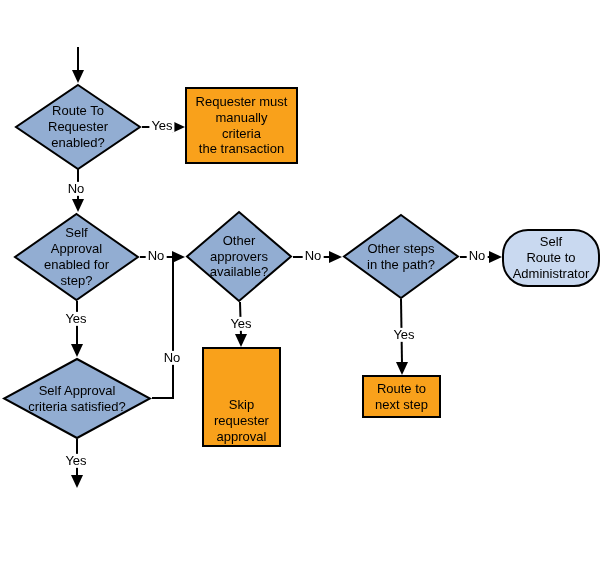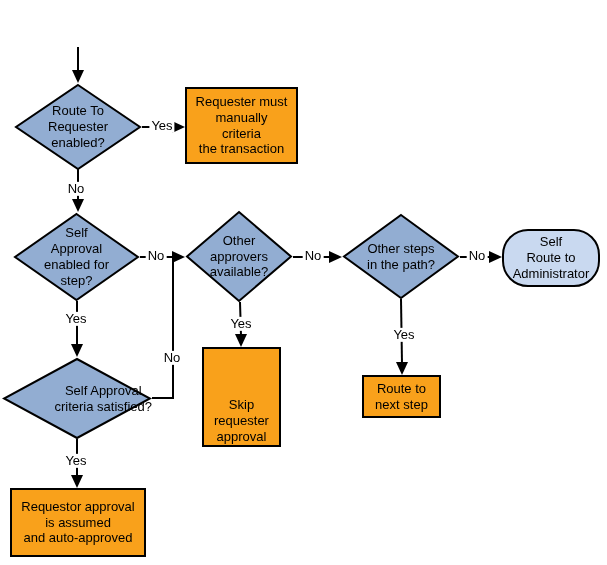--- a/index.html
+++ b/index.html
@@ -33,21 +33,21 @@
   
   #b-approval       { left:18px;  top:3px;   width:119px; height:45px; }
   #b-requester-must { left:185px; top:87px;  width:113px; height:77px; }
   #b-skip           { left:202px; top:347px; width:79px;  height:100px;align-items:flex-end; }
   #b-route-next     { left:362px; top:375px; width:79px;  height:43px; }
   #b-requestor      { left:10px;  top:488px; width:136px; height:69px; }
   #t-error          { left:502px; top:229px; width:98px;  height:58px; }
 
   #d-route     { left:14px;  top:83px;  width:128px; height:88px; }
   #d-self      { left:13px;  top:212px; width:127px; height:90px; }
-  #d-criteria  { left:2px;   top:357px; width:150px; height:83px;justify-content:flex-end; }
+  #d-criteria  { left:2px;   top:357px; width:150px; height:83px; }
   #d-approvers { left:185px; top:210px; width:108px; height:93px; }
   #d-steps     { left:342px; top:213px; width:118px; height:87px; }
 
   #l-route-yes     { left:162px; top:126px; }
   #l-route-no      { left:76px;  top:189px; }
   #l-self-no       { left:156px; top:256px; }
   #l-self-yes      { left:76px;  top:319px; }
   #l-criteria-no   { left:172px; top:358px; }
   #l-criteria-yes  { left:76px;  top:461px; }
   #l-approvers-no  { left:313px; top:256px; }
@@ -98,25 +98,20 @@
     <span class="label">Skip
 requester
 approval</span>
   </div>
 
   <div class="node process" id="b-route-next">
     <span class="label">Route to
 next step</span>
   </div>
 
-  <div class="node process" id="b-requestor">
-    <span class="label">Requestor approval
-is assumed
-and auto-approved</span>
-  </div>
 
   <div class="node terminal" id="t-error">
     <span class="label">Self
 Route to
 Administrator</span>
   </div>
 
   <div class="node diamond" id="d-route">
     <svg width="128" height="88" viewBox="0 0 128 88" aria-hidden="true">
       <polygon points="64,2 126,44 64,86 2,44"></polygon>

